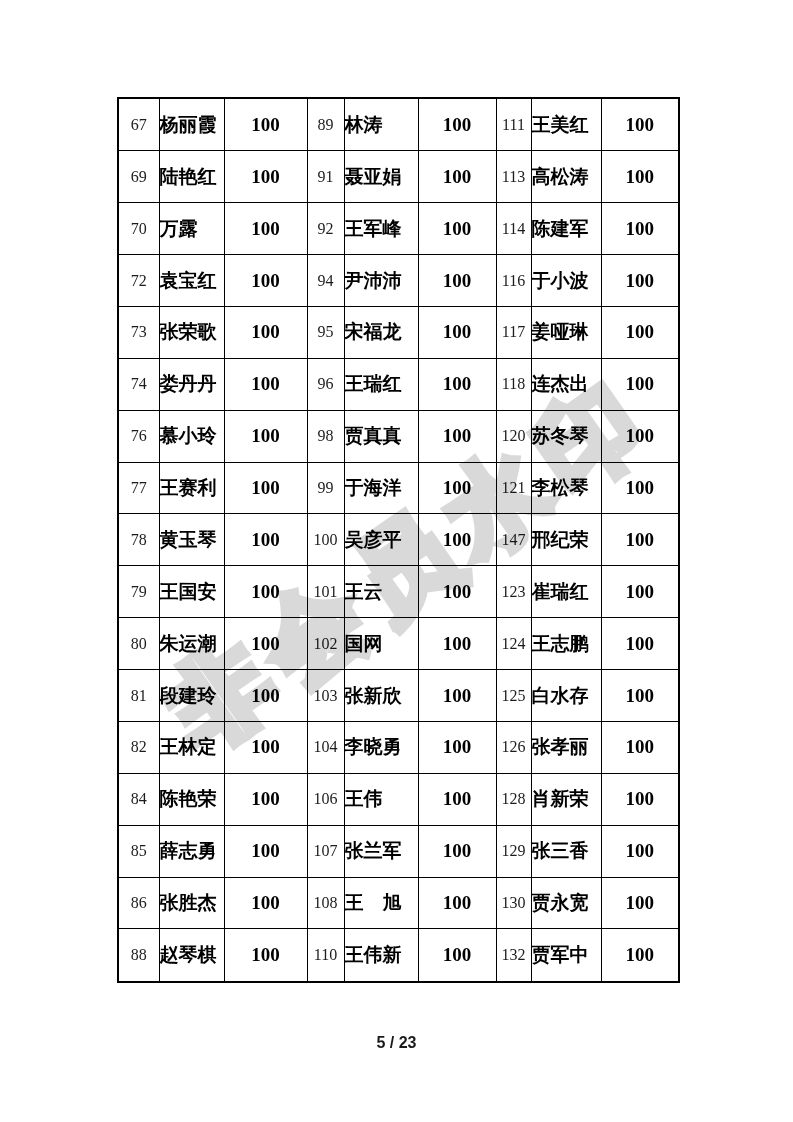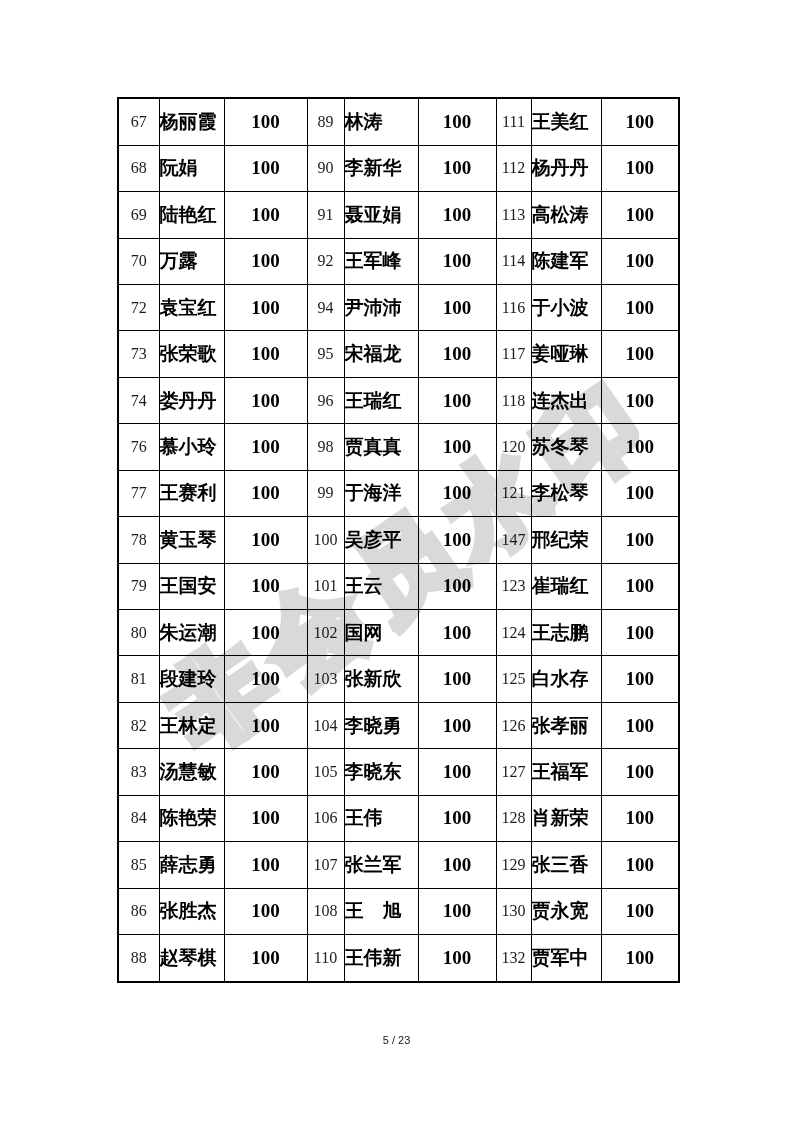--- a/index.html
+++ b/index.html
@@ -59,22 +59,22 @@
   }
   .watermark text {
     font-family: "Liberation Sans", sans-serif;
     font-weight: bold;
   }
   .footer {
     position: absolute;
     left: 0; right: 0;
     top: 1034px;
     text-align: center;
-    font-size: 11px;
-    font-weight: normal;
+    font-size: 16px;
+    font-weight: bold;
     color: #1a1a1a;
     font-family: "Liberation Sans", sans-serif;
   }
 </style>
 </head>
 <body>
 
 <div class="page">
 
   <table class="score-table">
@@ -95,31 +95,20 @@
     <td class="name">杨丽霞</td>
     <td class="score">100</td>
     <td class="num">89</td>
     <td class="name">林涛</td>
     <td class="score">100</td>
     <td class="num">111</td>
     <td class="name">王美红</td>
     <td class="score">100</td>
   </tr>
         <tr>
-    <td class="num">68</td>
-    <td class="name">阮娟</td>
-    <td class="score">100</td>
-    <td class="num">90</td>
-    <td class="name">李新华</td>
-    <td class="score">100</td>
-    <td class="num">112</td>
-    <td class="name">杨丹丹</td>
-    <td class="score">100</td>
-  </tr>
-        <tr>
     <td class="num">69</td>
     <td class="name">陆艳红</td>
     <td class="score">100</td>
     <td class="num">91</td>
     <td class="name">聂亚娟</td>
     <td class="score">100</td>
     <td class="num">113</td>
     <td class="name">高松涛</td>
     <td class="score">100</td>
   </tr>
@@ -235,31 +224,20 @@
   </tr>
         <tr>
     <td class="num">82</td>
     <td class="name">王林定</td>
     <td class="score">100</td>
     <td class="num">104</td>
     <td class="name">李晓勇</td>
     <td class="score">100</td>
     <td class="num">126</td>
     <td class="name">张孝丽</td>
-    <td class="score">100</td>
-  </tr>
-        <tr>
-    <td class="num">83</td>
-    <td class="name">汤慧敏</td>
-    <td class="score">100</td>
-    <td class="num">105</td>
-    <td class="name">李晓东</td>
-    <td class="score">100</td>
-    <td class="num">127</td>
-    <td class="name">王福军</td>
     <td class="score">100</td>
   </tr>
         <tr>
     <td class="num">84</td>
     <td class="name">陈艳荣</td>
     <td class="score">100</td>
     <td class="num">106</td>
     <td class="name">王伟</td>
     <td class="score">100</td>
     <td class="num">128</td>

